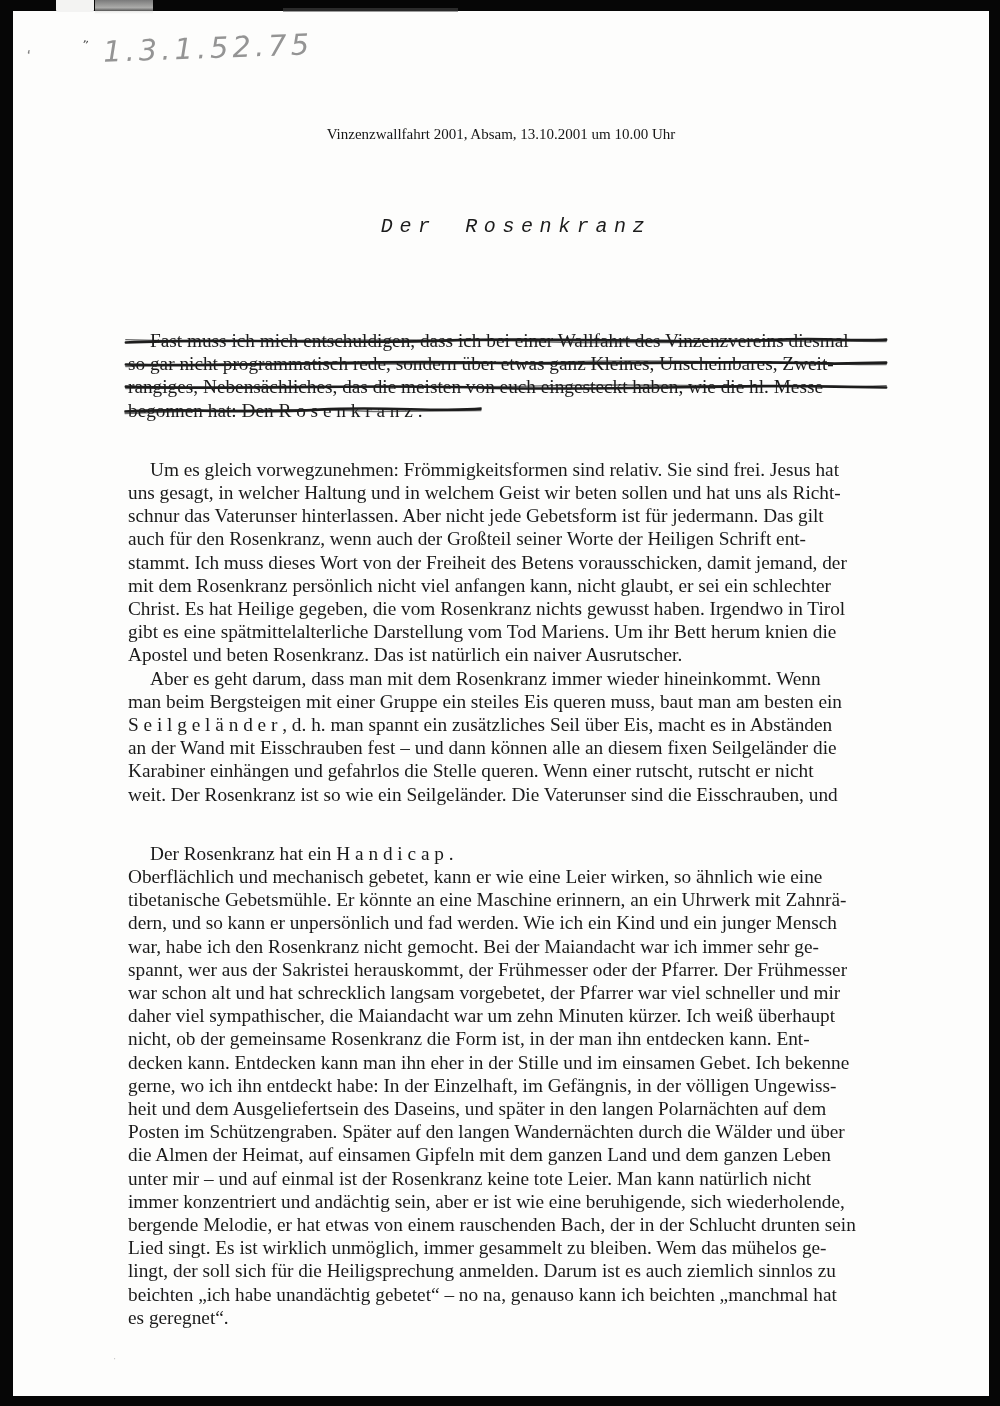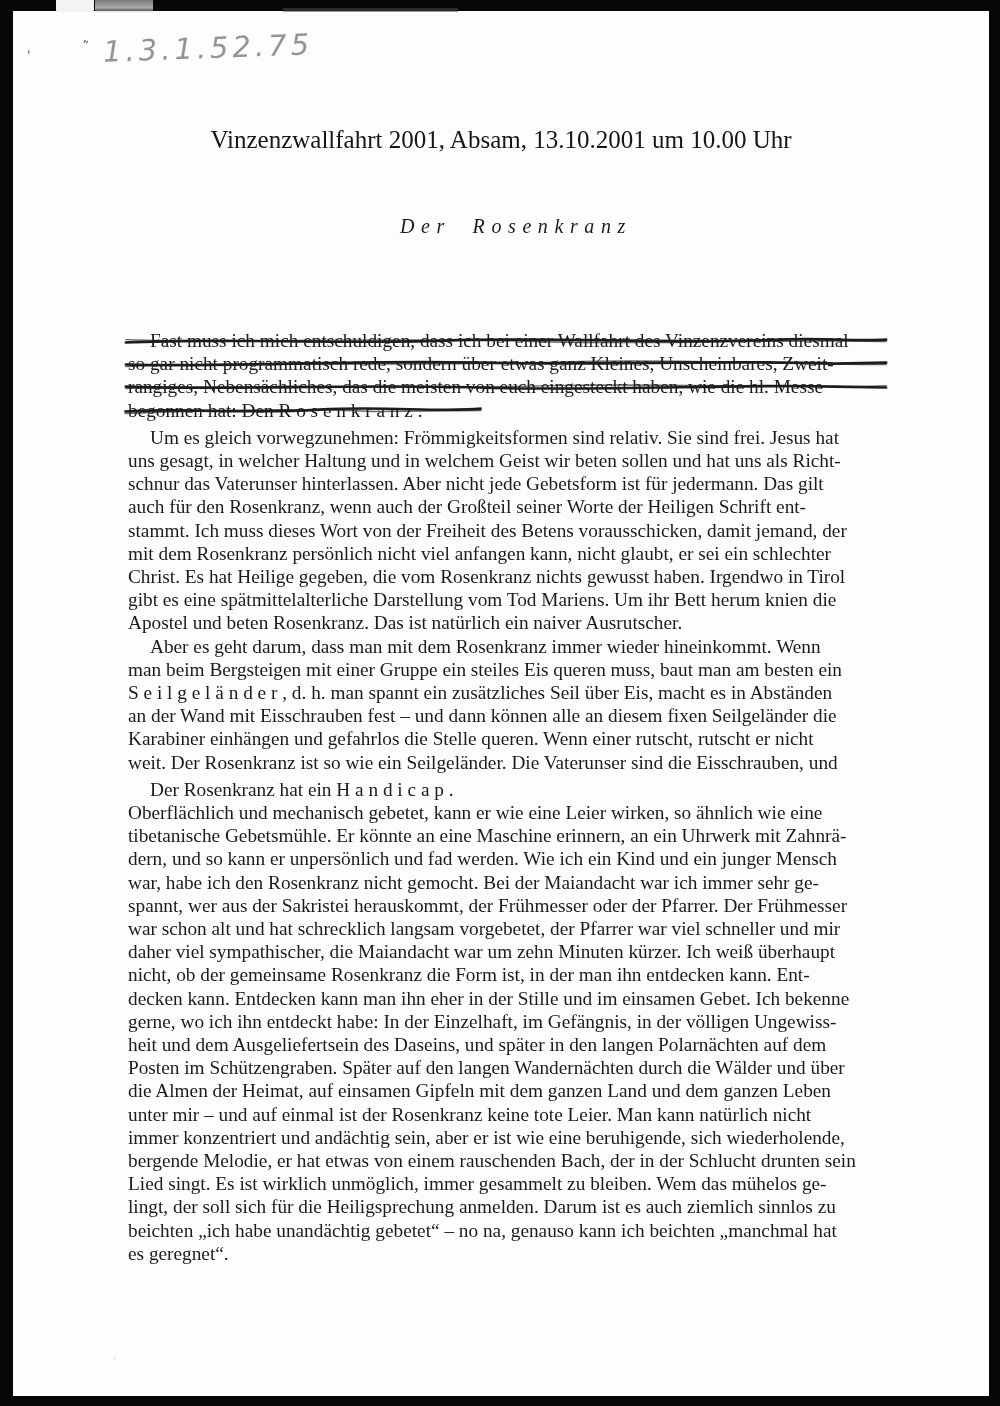--- a/index.html
+++ b/index.html
@@ -66,56 +66,57 @@
     transform: rotate(-2deg);
     white-space: nowrap;
   }
 
   
   .doc-header {
     position: absolute;
     left: 0; top: 115px;
     width: 100%;
     text-align: center;
-    font-size: 25px;
+    font-size: 15px;
     color: #161616;
     white-space: nowrap;
   }
 
   
   .doc-title {
     position: absolute;
     left: 0; top: 204px;
     width: 100%;
     padding-left: 30px;
     text-align: center;
     font-style: italic;
     font-size: 20px;
     letter-spacing: 0.33em;
     word-spacing: 0.5em;
     color: #1c1c1c;
     white-space: nowrap;
+    font-family: Liberation Mono, monospace;
   }
 
   
   .doc-body {
     position: absolute;
     left: 115px; top: 318px;
     width: 752px;
     font-size: 19.3px;
     line-height: 23.2px;
     color: #1b1b1b;
   }
 
   .para {
     white-space: pre-line;
     text-indent: 22px;
     margin: 0;
   }
-  .para.gap-before { margin-top: 4px; }
+  .para.gap-before { margin-top: 36px; }
 
   
   .struck-para { margin: 0; }
   .struck-line { position: relative; height: 23.2px; white-space: nowrap; }
   .struck-line .line-text { display: inline-block; }
   .struck-line.first .line-text { padding-left: 22px; }
   .strike {
     position: absolute;
     left: -4px; top: 0;
     width: calc(100% + 12px);

